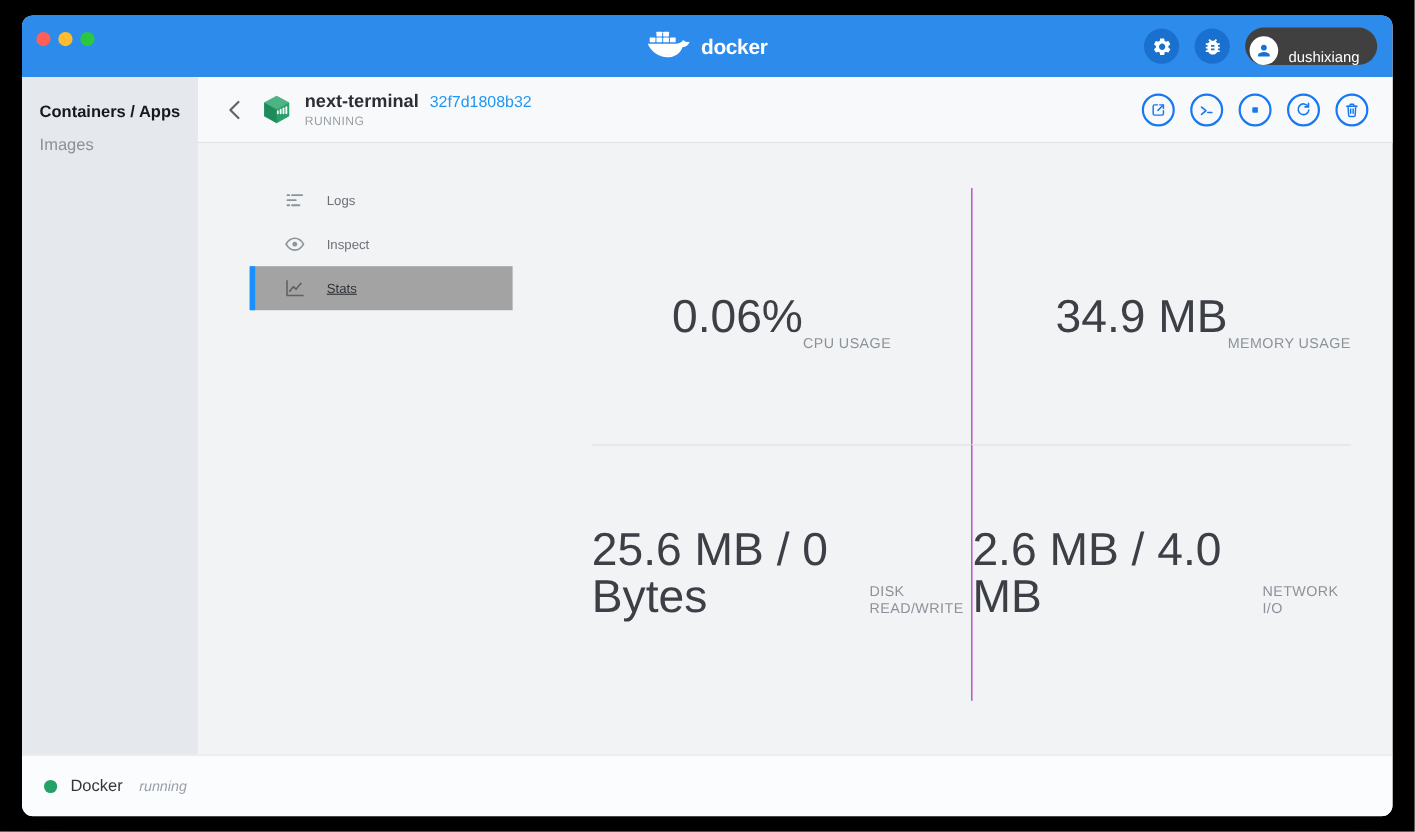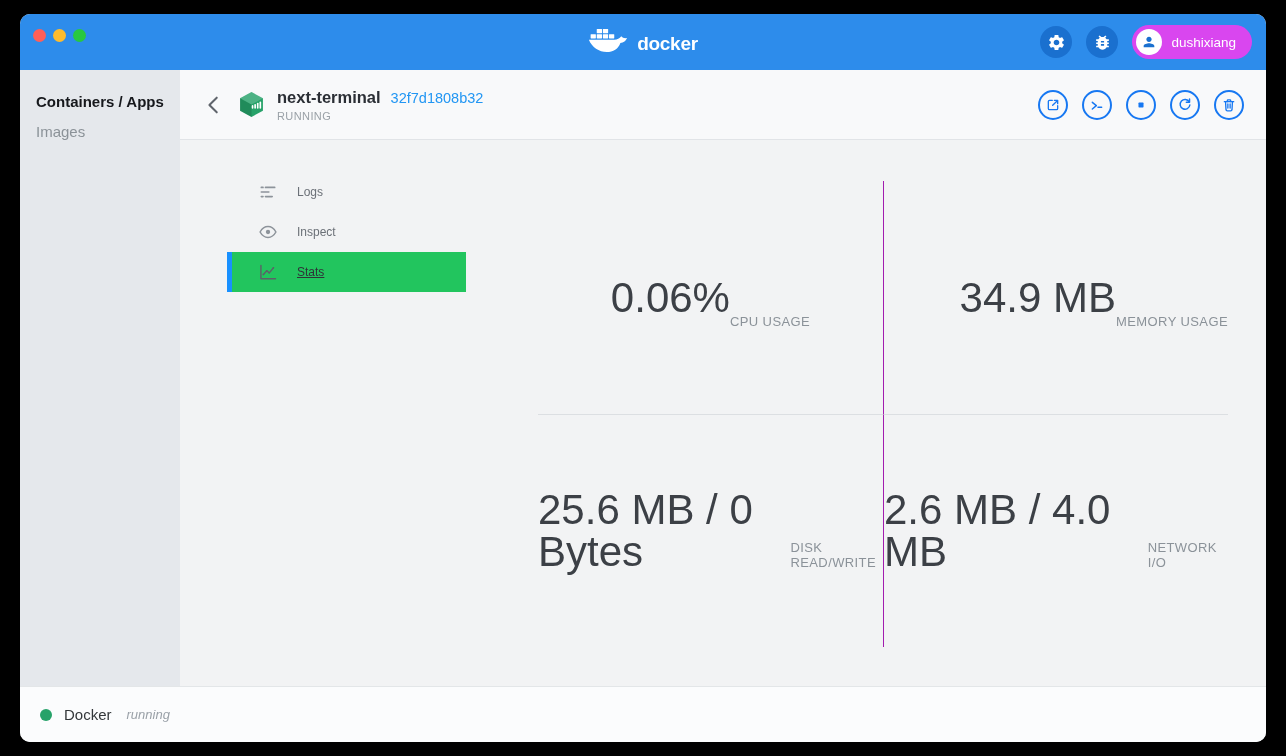--- a/index.html
+++ b/index.html
@@ -24,34 +24,34 @@
   .light.yellow{background:#febc2e;}
   .light.green{background:#28c840;}
   .brand{display:flex;align-items:center;gap:7px;color:#fff;}
   .brand .wordmark{font-size:19px;font-weight:700;letter-spacing:-0.3px;line-height:1;margin-top:3px;}
   .tb-right{position:absolute;right:14px;top:0;height:56px;display:flex;align-items:center;gap:14px;}
   .tb-circle{
     width:32px;height:32px;border-radius:50%;background:#1a70cf;border:none;
     display:flex;align-items:center;justify-content:center;cursor:pointer;padding:0;
   }
   .user-pill{
-    height:34px;border-radius:17px;background:#d946ef;border:none;cursor:pointer;
-    display:flex;align-items:center;gap:9px;padding:0 16px 0 4px;
+    height:34px;border-radius:17px;background:#404040;border:none;cursor:pointer;
+    display:flex;align-items:flex-end;gap:9px;padding:0 16px 0 4px;
   }
   .avatar{width:26px;height:26px;border-radius:50%;background:#fff;display:flex;align-items:center;justify-content:center;}
   .user-name{color:#fff;font-size:13.5px;}
   
   .app-body{flex:1 1 auto;display:flex;min-height:0;}
   .sidebar{width:160px;flex:0 0 auto;background:#e5e8ec;padding-top:16px;box-sizing:border-box;}
   .side-item{height:30px;display:flex;align-items:center;padding:0 16px;font-size:15px;color:#8b9298;cursor:pointer;}
   .side-item.active{font-weight:700;color:#16181c;}
   .main{flex:1;display:flex;flex-direction:column;min-width:0;background:#f2f3f4;}
   
   .chead{
-    height:70px;flex:0 0 auto;background:#f8f9fa;border-bottom:1px solid #e1e4e7;
+    height:60px;flex:0 0 auto;background:#f8f9fa;border-bottom:1px solid #e1e4e7;
     display:flex;align-items:center;padding:0 22px 0 20px;box-sizing:border-box;
   }
   .back-btn{width:28px;height:28px;border:none;background:transparent;cursor:pointer;display:flex;align-items:center;justify-content:center;padding:0;}
   .cicon{margin:0 12px 0 10px;display:flex;align-items:center;}
   .ctitle{display:flex;flex-direction:column;justify-content:center;}
   .ctitle-row{display:flex;align-items:baseline;gap:10px;}
   .cname{font-size:16.5px;font-weight:700;color:#2b2f35;}
   .cid{font-size:14.5px;color:#2196f3;}
   .cstate{font-size:11px;color:#9aa1a7;letter-spacing:.4px;margin-top:3px;}
   .chead-actions{margin-left:auto;display:flex;gap:14px;}
@@ -62,21 +62,21 @@
   
   .content{flex:1;position:relative;min-height:0;}
   .tabs{position:absolute;left:47px;top:32px;width:239px;}
   .tab{
     height:40px;display:flex;align-items:center;cursor:pointer;position:relative;
     color:#6b7077;font-size:12px;
   }
   .tab .bar{position:absolute;left:0;top:0;bottom:0;width:5px;background:transparent;}
   .tab .ticon{width:22px;margin-left:31px;display:flex;align-items:center;}
   .tab .tlabel{margin-left:17px;}
-  .tab.active{background:#22c55e;color:#2f3338;text-decoration:underline;}
+  .tab.active{background:#a3a3a3;color:#2f3338;text-decoration:underline;}
   .tab.active .bar{background:#1890ff;}
   
   .stats-grid{
     position:absolute;left:358px;top:41px;width:690px;height:466px;
     display:grid;grid-template-columns:1fr 1fr;grid-template-rows:1fr 1fr;
   }
   .stat-cell{display:flex;flex-direction:row;align-items:center;justify-content:center;}
   .stat-cell.bl{border-left:1px solid #a21caf;justify-content:flex-end;}
   .stat-cell.bt{border-top:1px solid #dcdfe2;}
   .stat-value{font-size:42px;color:#3c4046;line-height:1;}

